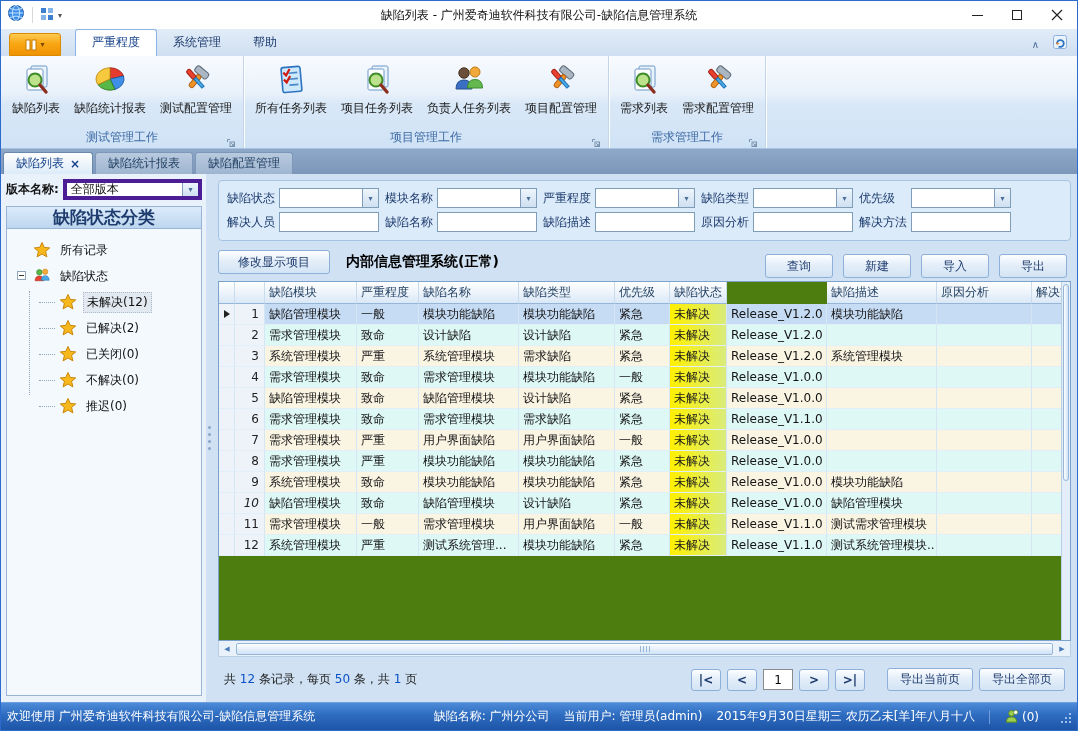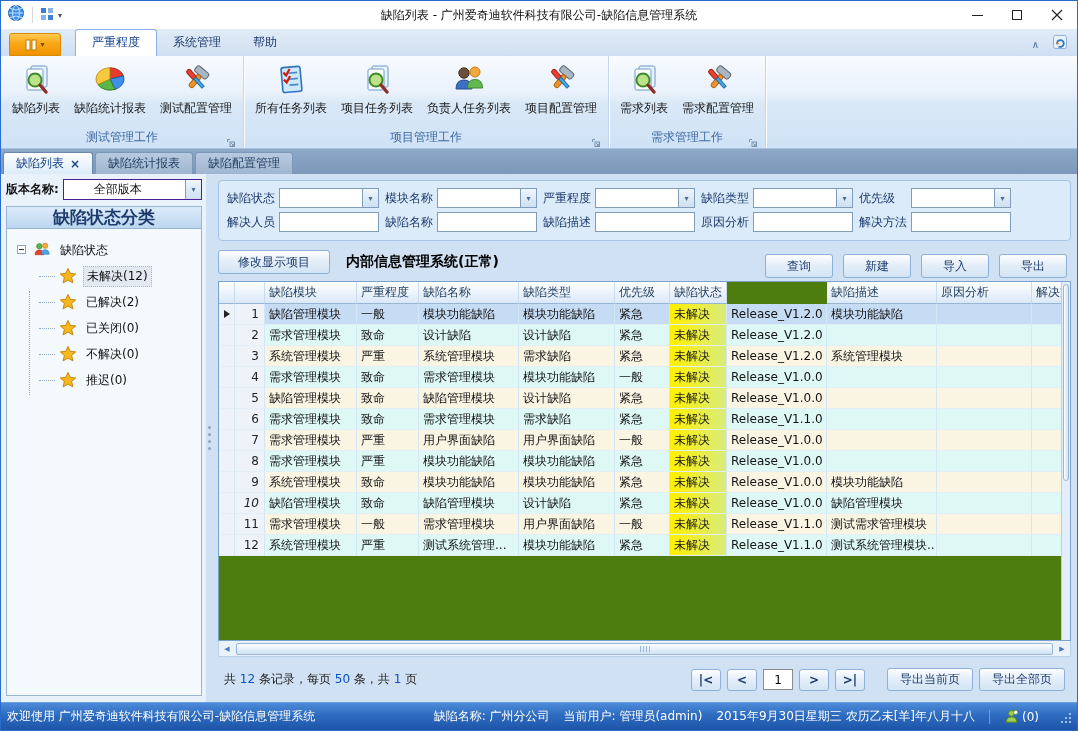--- a/index.html
+++ b/index.html
@@ -41,21 +41,21 @@
   .doc-tabs { height:25px; background:linear-gradient(#8ea8c8,#7d97ba); display:flex; align-items:flex-end; padding-left:2px; gap:2px; flex:0 0 auto; }
   .dtab { height:22px; padding:0 12px; display:flex; align-items:center; gap:6px; font-size:12px; color:#1e3c5e; background:linear-gradient(#b9cadf,#9fb5d0); border:1px solid #7d97ba; border-bottom:none; border-radius:3px 3px 0 0; cursor:default; }
   .dtab.active { background:linear-gradient(#ffffff,#dcebf8); color:#15428b; border-color:#6a88ad; }
   .dtab-x { font-size:12px; color:#15428b; font-weight:bold; }
 
   
   .main { flex:1; display:flex; overflow:hidden; }
   .sidebar { width:205px; background:#e9f2fb; display:flex; flex-direction:column; padding:5px 4px 6px 5px; }
   .version-row { display:flex; align-items:center; gap:4px; margin-bottom:6px; }
   .version-label { font-size:12px; font-weight:bold; color:#111; white-space:nowrap; }
-  .select-box { flex:1; height:21px; background:#fff; border:1px solid #4c1d95; display:flex; align-items:center; position:relative;padding-left:26px; }
+  .select-box { flex:1; height:21px; background:#fff; border:4px solid #4c1d95; display:flex; align-items:center; position:relative; }
   .select-box .sel-text { flex:1; font-size:12px; padding-left:4px; color:#111; }
   .dd-btn { width:16px; height:100%; background:linear-gradient(#eef5fc,#cfe0f1); border-left:1px solid #7f9db9; display:flex; align-items:center; justify-content:center; font-size:8px; color:#4a6e96; }
   .tree-panel { flex:1; border:1px solid #9ab4d6; background:#f4f9fe; display:flex; flex-direction:column; }
   .tree-head { height:22px; background:linear-gradient(#dcebfa,#bcd6ef); border-bottom:1px solid #9ab4d6; display:flex; align-items:center; justify-content:center; font-size:17px; font-weight:bold; color:#1e3c6e; }
   .tree-body { flex:1; padding:8px 0 0 10px; position:relative; }
   .tree-item { display:flex; align-items:center; height:26px; position:relative; cursor:default; }
   .tree-item.lvl1 { padding-left:16px; }
   .tree-item.lvl2 { padding-left:42px; }
   .tree-item.lvl2::before { content:""; position:absolute; left:22px; top:13px; width:16px; border-top:1px dotted #8fa5bd; }
   .tree-vline { position:absolute; left:22px; top:62px; height:104px; border-left:1px dotted #8fa5bd; }
@@ -349,20 +349,26 @@
         <span class="version-label">版本名称:</span>
         <div class="select-box">
           <span class="sel-text">全部版本</span>
           <span class="dd-btn">▾</span>
         </div>
       </div>
       <div class="tree-panel">
         <div class="tree-head">缺陷状态分类</div>
         <div class="tree-body" id="treeBody">
           <span class="tree-vline"></span>
+        <div class="tree-item lvl1">
+              <span class="tree-icon"><svg width="18" height="18" viewBox="0 0 18 18">
+                  <path d="M9 1.5 L11.3 6.4 L16.7 6.9 L12.6 10.4 L13.9 15.9 L9 13 L4.1 15.9 L5.4 10.4 L1.3 6.9 L6.7 6.4 Z" fill="#f7b81e" stroke="#c8860a"></path>
+                </svg></span>
+              <span class="tree-label">所有记录</span>
+            </div>
             <div class="tree-item lvl1">
               <span class="expander">
                 <i class="minus"></i>
               </span>
               <span class="tree-icon"><svg width="18" height="18" viewBox="0 0 34 34">
                   <circle cx="12" cy="10" r="5.2" fill="#57b847" stroke="#2d7a1f"></circle>
                   <path d="M4 26 q0-9 8-9 q8 0 8 9 z" fill="#e8412f" stroke="#a31f12"></path>
                   <circle cx="23" cy="9" r="5" fill="#f2a93b" stroke="#c27c12"></circle>
                   <path d="M15.5 25 q0-8.5 7.5-8.5 q7.5 0 7.5 8.5 z" fill="#49a8e8" stroke="#1c6fae"></path>
                 </svg></span>

